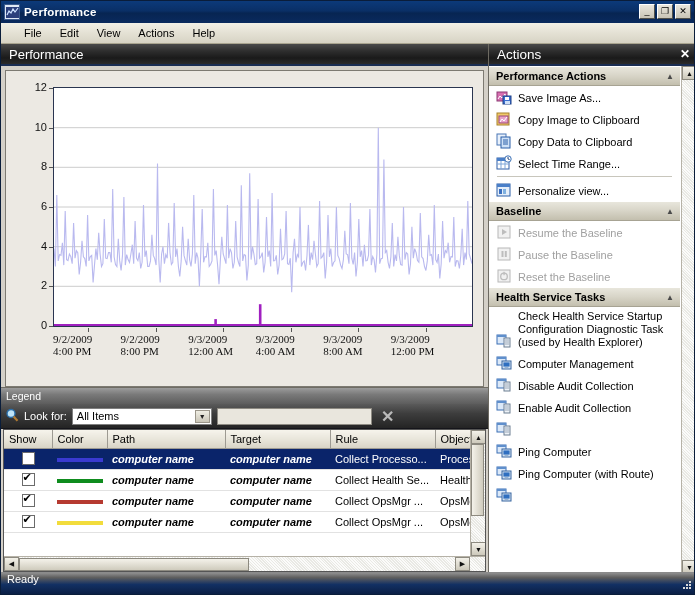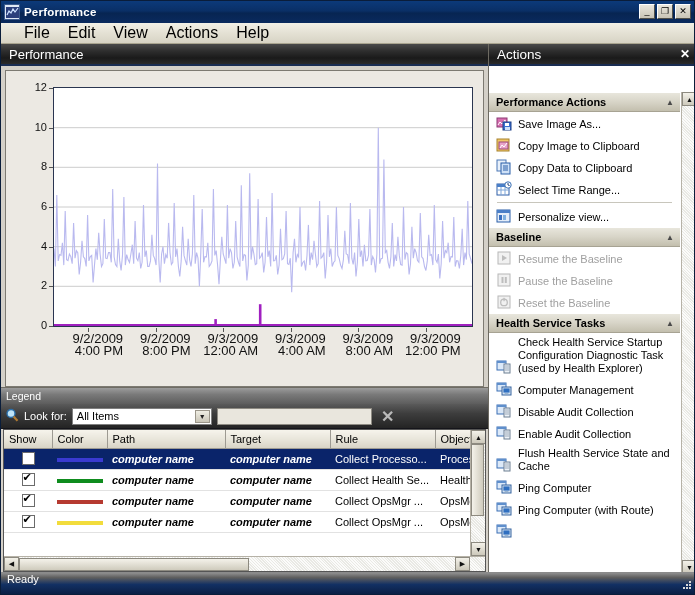--- a/index.html
+++ b/index.html
@@ -53,21 +53,21 @@
 
   
   .menubar {
     height: 21px;
     background: linear-gradient(to bottom,#f2f0e6 0%, #e4e1d4 50%, #d7d3c4 100%);
     border-bottom: 1px solid #a9a48f;
     display: flex; align-items: center;
     padding-left: 14px;
   }
   .menuitem {
-    padding: 2px 9px; font-size: 16px; color: #000;
+    padding: 2px 9px; font-size: 11px; color: #000;
     cursor: default;
   }
 
   
   .body {
     position: absolute; left: 0; top: 43px;
     width: 695px; height: 530px;
     display: flex;
   }
 
@@ -99,22 +99,22 @@
   .plotbox {
     position: absolute;
     left: 47px; top: 16px;
     width: 420px; height: 240px;
     background: #fff;
     border: 1px solid #2a3550;
   }
   .ytick { position: absolute; width: 4px; height: 1px; background: #555; }
   .xtickmark { position: absolute; width: 1px; height: 4px; background: #555; }
   .xlabel {
-    position: absolute; text-align: right; font-size: 13px;
-    color: #111; line-height: 12px; width: 70px;
+    position: absolute; text-align: left; font-size: 11px;
+    color: #111; line-height: 12px; width: 70px; font-family: Liberation Serif, serif;
   }
 
   
   .legendhdr {
     height: 17px;
     background: linear-gradient(to bottom,#9c9c9c 0%, #7a7a7a 40%, #5d5d5d 100%);
     color: #fff; font-size: 10.5px;
     display: flex; align-items: center; padding-left: 5px;
     border-top: 1px solid #6f6c64;
   }
@@ -225,21 +225,21 @@
     height: 22px;
     background: linear-gradient(to bottom, #4a4a4a 0%, #2e2e2e 35%, #1a1a1a 70%, #2b2b2b 100%);
     color: #fff; font-size: 13.5px;
     display: flex; align-items: center; justify-content: space-between;
     padding: 0 6px 0 8px;
     border-bottom: 2px solid #1a2d52;
   }
   .actionshdr .x { font-size: 12px; font-weight: bold; }
   .actionsbody {
     flex: 1 1 auto; overflow: hidden;
-    position: relative; background: #fff; margin-top: 26px;
+    position: relative; background: #fff;
   }
   .grouphdr {
     background: linear-gradient(to bottom,#e8e6dc 0%, #d8d5c8 48%, #c3bfae 100%);
     border-top: 1px solid #fff;
     border-bottom: 1px solid #a7a393;
     font-weight: bold; font-size: 11px;
     padding: 3px 6px 3px 7px;
     display: flex; align-items: center; justify-content: space-between;
     color: #000;
   }
@@ -605,21 +605,20 @@
           <span class="ico"><svg width="16" height="16" viewBox="0 0 16 16">
                   <rect x="1" y="2" width="9" height="9" fill="#dce9f8" stroke="#3a6fb5"></rect>
                   <rect x="1" y="2" width="9" height="2" fill="#5f8fcc"></rect>
                   <rect x="8" y="5" width="6" height="9" fill="#eef3f8" stroke="#6d7f92"></rect>
                   <g stroke="#9aa8b8">
                     <line x1="9" y1="7" x2="13" y2="7"></line>
                     <line x1="9" y1="9" x2="13" y2="9"></line>
                     <line x1="9" y1="11" x2="13" y2="11"></line>
                   </g>
                 </svg></span>
-          <span>Flush Health Service State and Cache</span>
         </div>
             <div class="arow ">
           <span class="ico"><svg width="16" height="16" viewBox="0 0 16 16">
                   <rect x="1" y="2" width="9" height="8" fill="#dce9f8" stroke="#3a6fb5"></rect>
                   <rect x="1" y="2" width="9" height="2" fill="#5f8fcc"></rect>
                   <rect x="6" y="6" width="9" height="8" fill="#d6e4f3" stroke="#36659f"></rect>
                   <rect x="7.4" y="7.4" width="6.2" height="4.2" fill="#2f6fc0"></rect>
                   <rect x="8.6" y="12" width="3.8" height="1.2" fill="#9ab4d0"></rect>
                 </svg></span>
           <span>Ping Computer</span>

